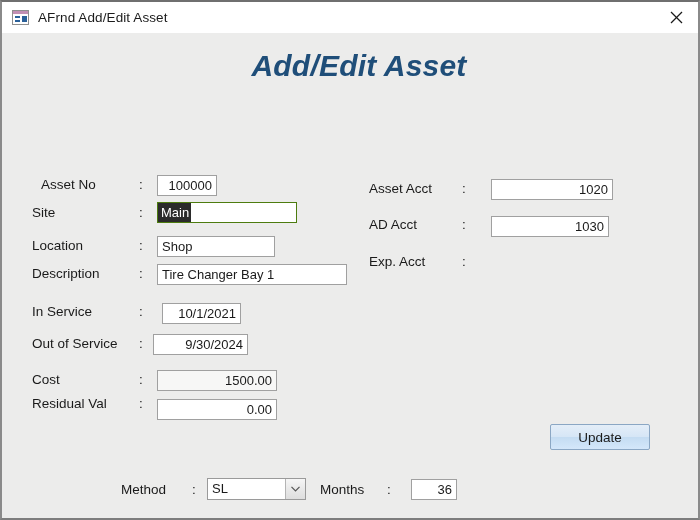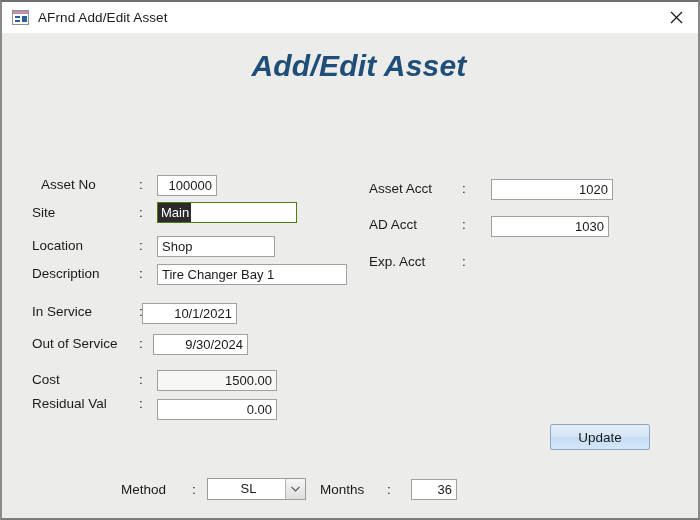--- a/index.html
+++ b/index.html
@@ -155,21 +155,20 @@
 
   
   #method-combo {
     position: absolute;
     box-sizing: border-box;
     height: 22px;
     background: #ffffff;
     border: 1px solid #9a9a9a;
     display: flex;
     align-items: stretch;
-    text-align: center;
   }
   #method-combo-value {
     flex: 1 1 auto;
     font-size: 13px;
     color: #1a1a1a;
     line-height: 20px;
     padding-left: 4px;
     white-space: nowrap;
     overflow: hidden;
   }
@@ -252,21 +251,21 @@
     <span class="fld-colon" style="left:137px; top:363px;">:</span>
 
     <div class="txtbox num" id="asset-no-input" style="left:155px; top:142px; width:60px;">100000</div>
 
     <div class="txtbox" id="site-input" style="left:155px; top:169px; width:140px;"><span class="sel">Main</span></div>
 
     <div class="txtbox" id="location-input" style="left:155px; top:203px; width:118px;">Shop</div>
 
     <div class="txtbox" id="description-input" style="left:155px; top:231px; width:190px;">Tire Changer Bay 1</div>
 
-    <div class="txtbox num" id="in-service-input" style="left:140px; top:270px; width:95px;">10/1/2021</div>
+    <div class="txtbox num" id="in-service-input" style="left:160px; top:270px; width:79px;">10/1/2021</div>
 
     <div class="txtbox num" id="out-of-service-input" style="left:151px; top:301px; width:95px;">9/30/2024</div>
 
     <div class="txtbox num shaded" id="cost-input" style="left:155px; top:337px; width:120px;">1500.00</div>
 
     <div class="txtbox num" id="residual-val-input" style="left:155px; top:366px; width:120px;">0.00</div>
 
     <span class="fld-label" style="left:367px; top:148px;">Asset Acct</span>
     <span class="fld-colon" style="left:460px; top:148px;">:</span>
 

